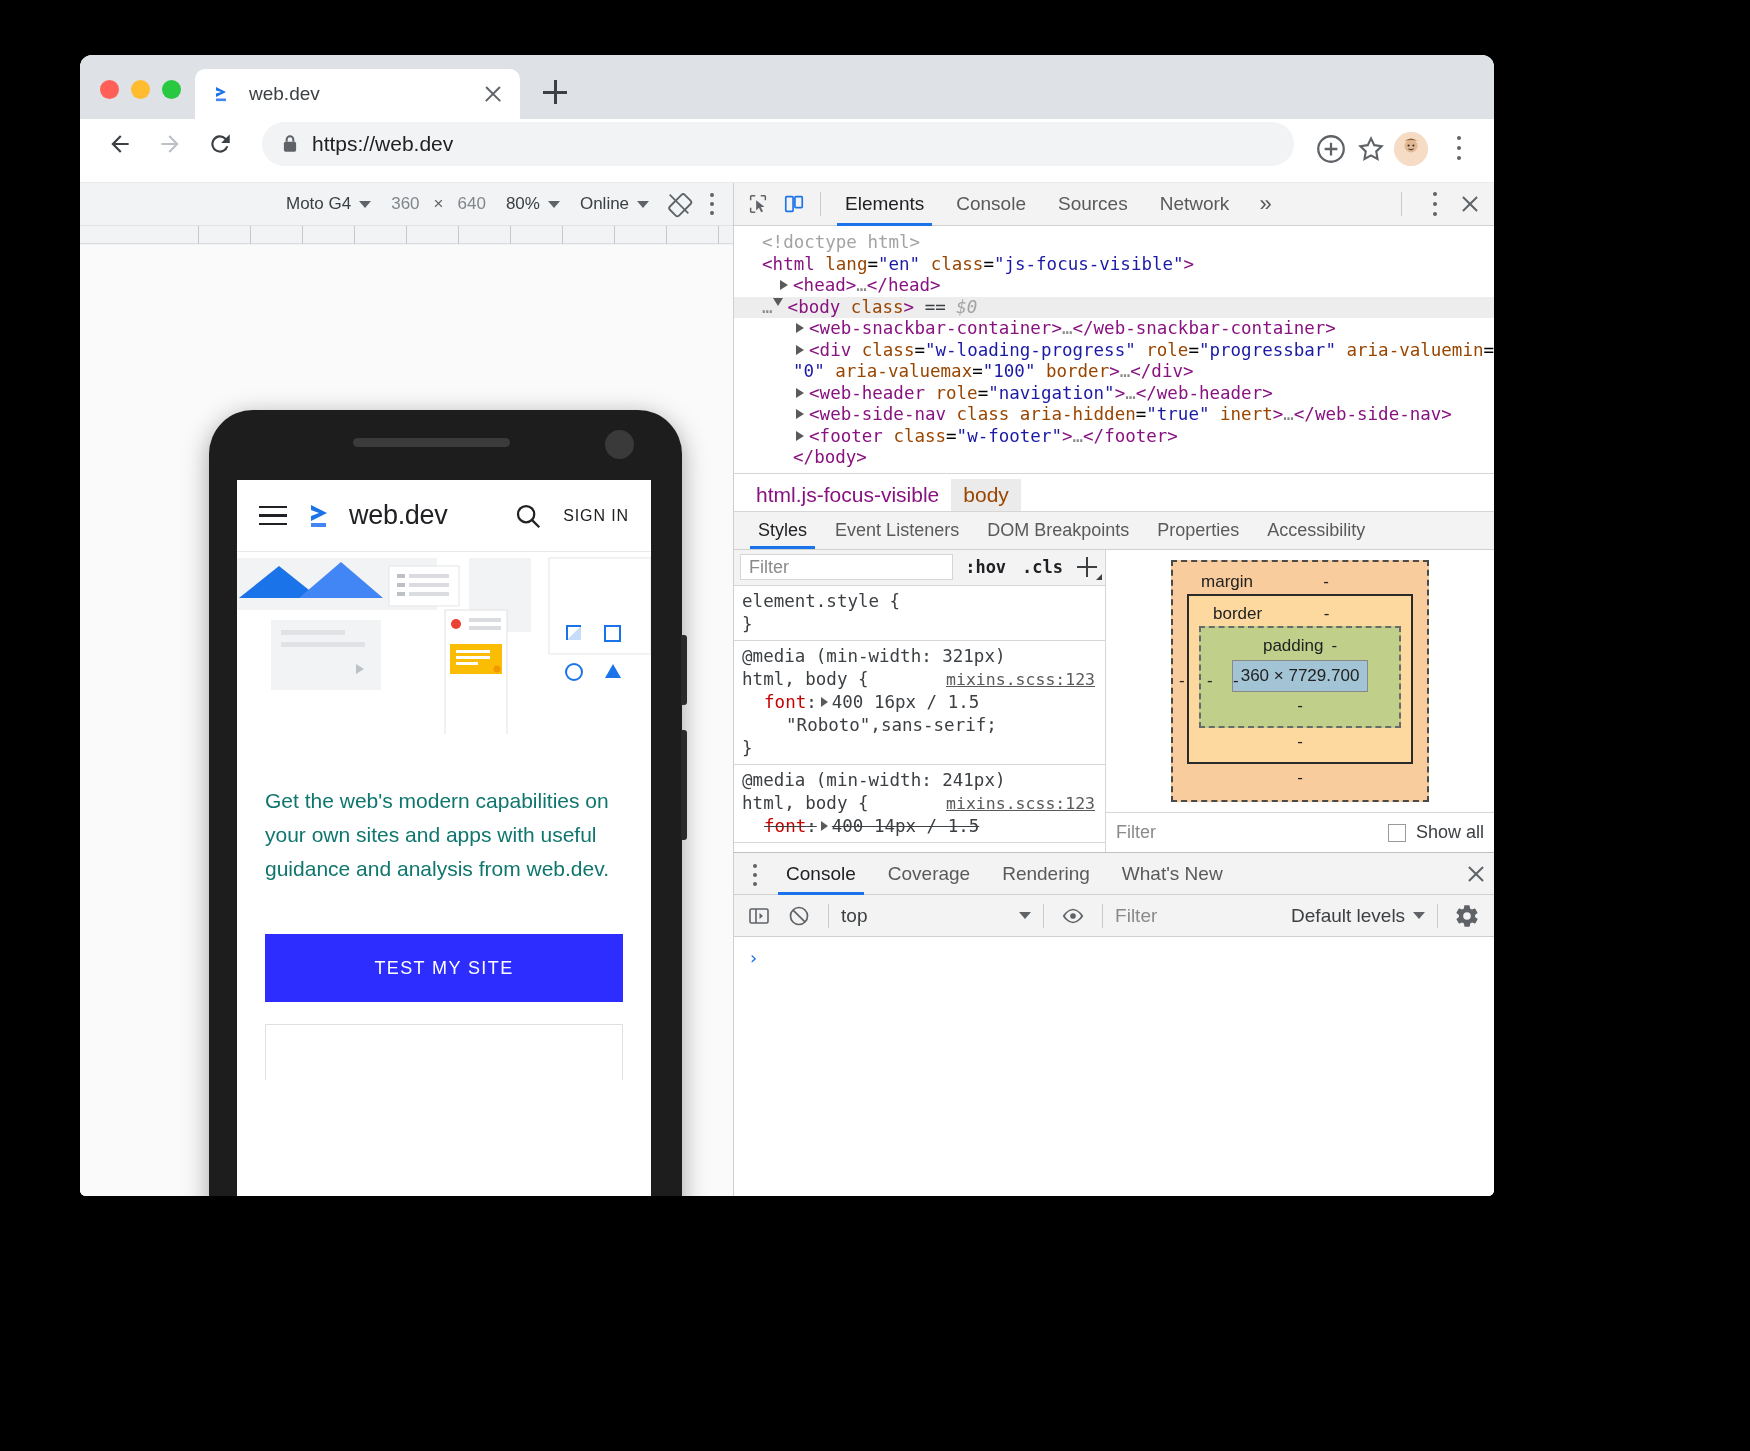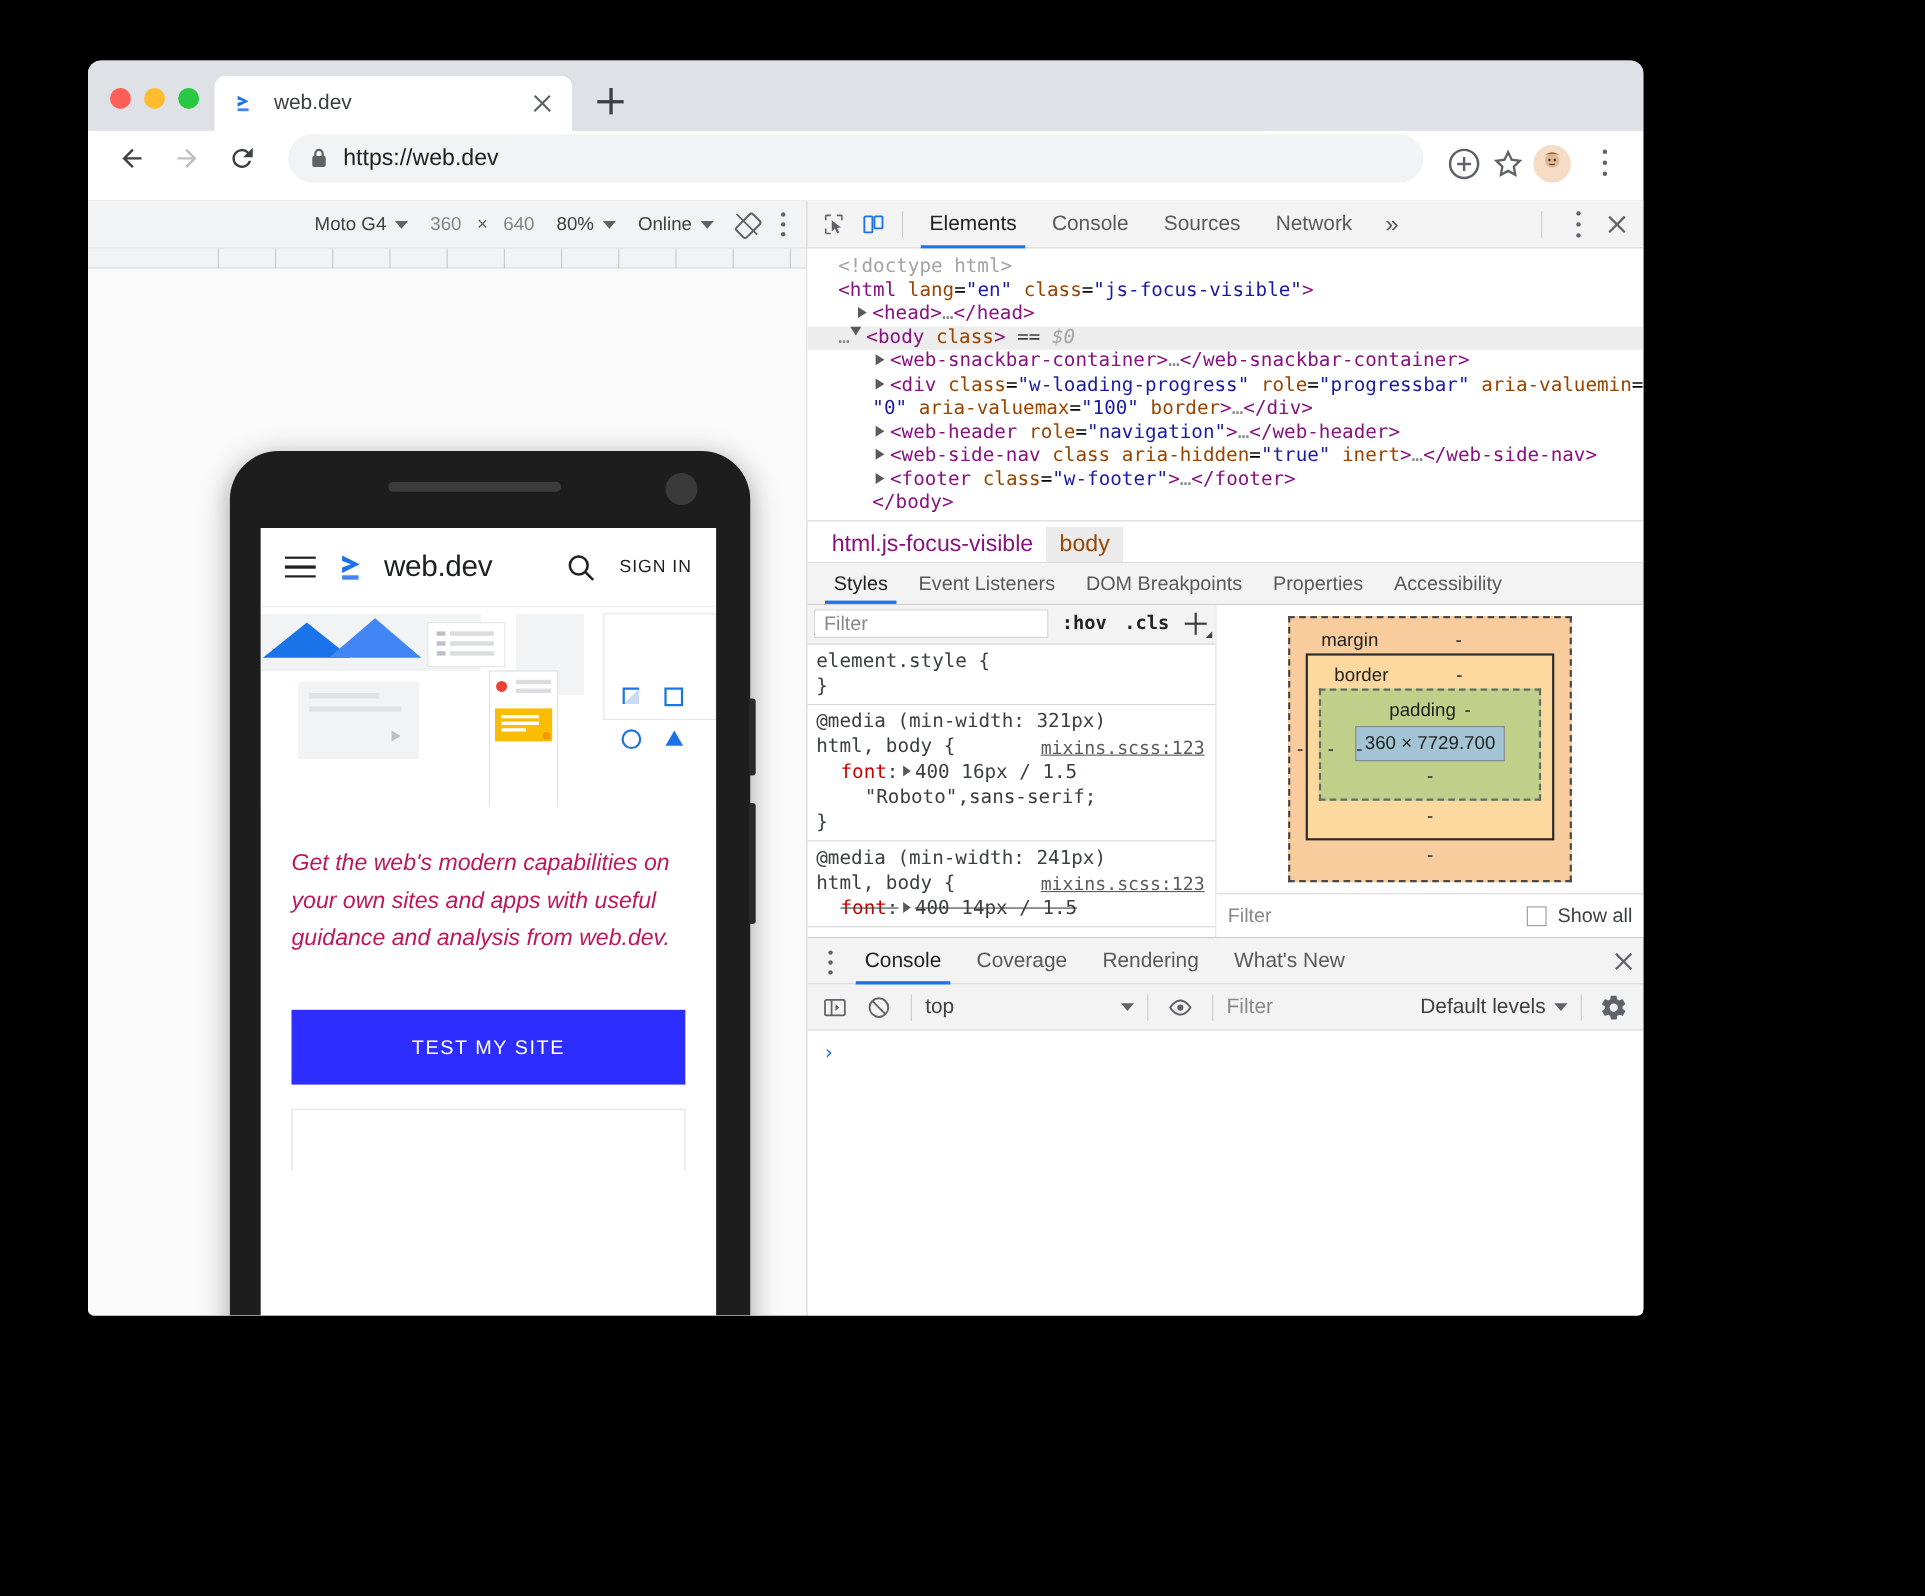--- a/index.html
+++ b/index.html
@@ -140,21 +140,21 @@
   .wd-logo { display: flex; align-items: center; gap: 10px; margin-left: 22px; }
   .wd-logo-mark { width: 30px; height: 26px; position: relative; }
   .wd-wordmark { font-size: 27px; color: #202124; letter-spacing: -.3px; }
   .wd-spacer { flex: 1; }
   .wd-search { width: 30px; height: 30px; position: relative; cursor: pointer; margin-right: 20px; }
   .wd-signin { font-size: 16px; letter-spacing: .9px; color: #202124; cursor: pointer; }
 
   .hero-art { position: relative; height: 182px; background: #fff; overflow: hidden; }
   .wd-body { padding: 0 28px; }
   .wd-h1 { font-size: 43px; line-height: 1.18; color: #202124; margin-top: 56px; letter-spacing: -.6px; }
-  .wd-p { font-size: 21px; line-height: 1.62; color: #be185d; margin-top: 34px; font-style: italic; }
+  .wd-p { font-size: 21px; line-height: 1.62; color: #0f766e; margin-top: 50px; }
   .wd-cta {
     margin-top: 48px; height: 68px; background: #2d2dff;
     display: flex; align-items: center; justify-content: center;
     color: #fff; font-size: 18px; letter-spacing: 1.4px; cursor: pointer;
   }
   .wd-next { margin-top: 22px; height: 56px; border: 1px solid #e0e0e0; border-bottom: none; }
 
   
   .devtools { flex: 1; background: #fff; display: flex; flex-direction: column; font-family: "Liberation Sans", sans-serif; }
   .dt-top {

